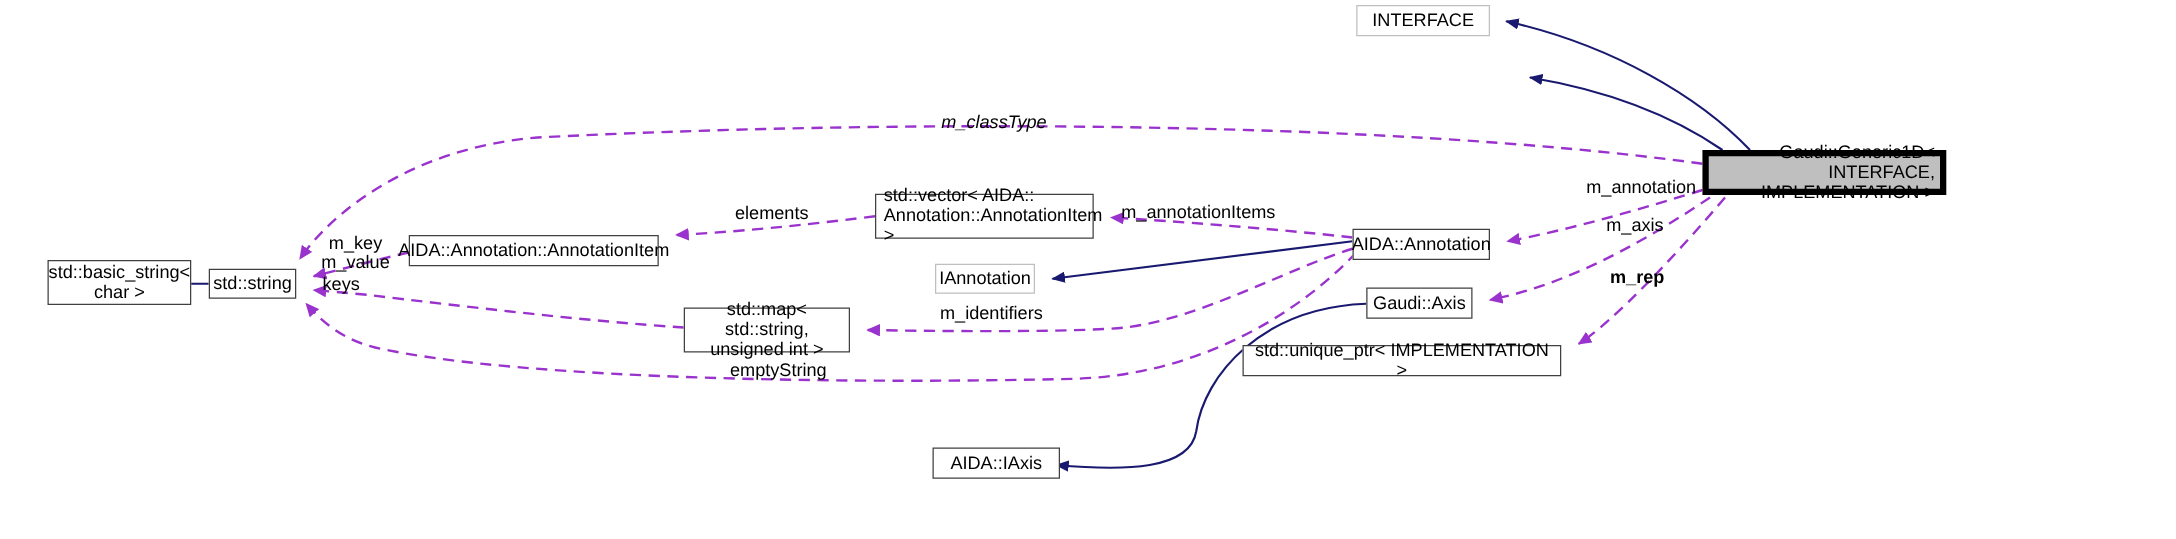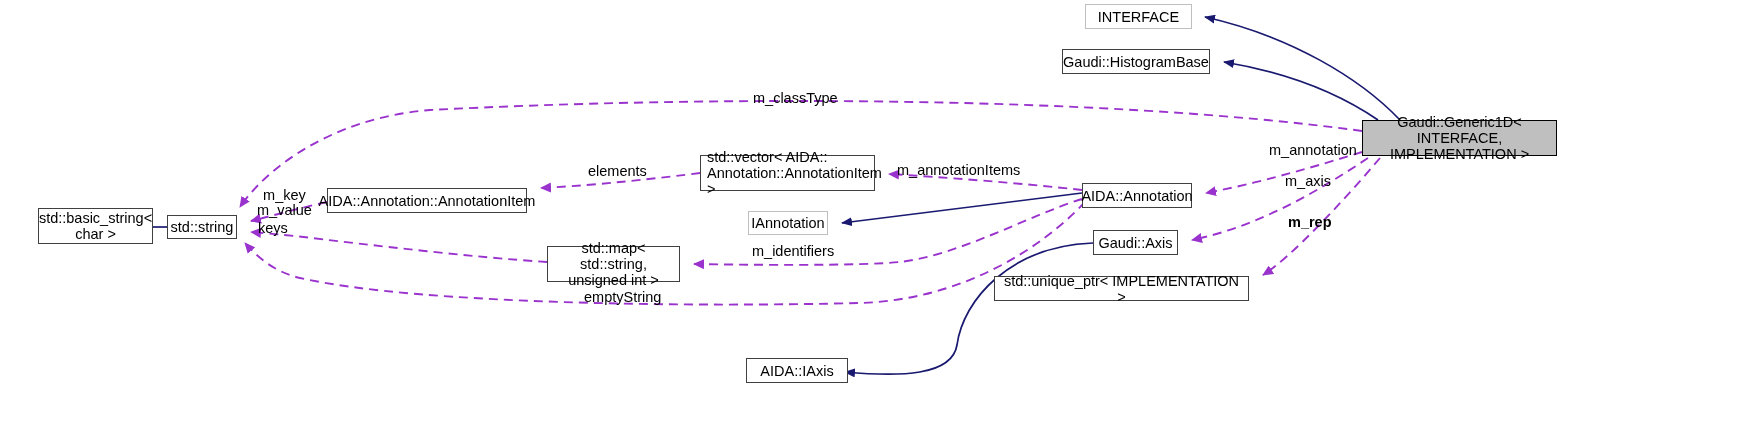--- a/index.html
+++ b/index.html
@@ -37,21 +37,22 @@
     color: #000000;
     white-space: pre-line;
     padding: 0 4px;
     z-index: 3;
   }
   .node.thin-border {
     border: 1px solid #bfbfbf;
   }
   .node.root {
     background: #bfbfbf;
-    border: 1px solid #000000;
+    border: 5px solid #000000;
+    text-align: right;
   }
   .edge-label {
     position: absolute;
     font-size: 14.5px;
     line-height: 15px;
     color: #000000;
     background: transparent;
     white-space: pre-line;
     z-index: 4;
   }
@@ -103,21 +104,20 @@
       <path d="M700,173 C660,178 600,185 541,188" marker-end="url(#arrow-usage)"></path>
 
       <path d="M327,202 C300,208 275,215 251,221" marker-end="url(#arrow-usage)"></path>
 
       <path d="M547,262 C470,257 370,245 295,236 C275,234 262,233 251,232" marker-end="url(#arrow-usage)"></path>
     </g>
   </svg>
 
   <div class="node thin-border" style="left:1085px; top:4px; width:107px; height:25px;">INTERFACE</div>
 
-  <div class="node" style="left:1062px; top:49px; width:148px; height:25px;">Gaudi::HistogramBase</div>
 
   <div class="node root" style="left:1362px; top:120px; width:195px; height:36px;">Gaudi::Generic1D&lt; INTERFACE,
 IMPLEMENTATION &gt;</div>
 
   <div class="node" style="left:700px; top:155px; width:175px; height:36px; justify-content:flex-start; text-align:left; padding-left:6px;">std::vector&lt; AIDA::
 Annotation::AnnotationItem &gt;</div>
 
   <div class="node" style="left:327px; top:188px; width:200px; height:25px;">AIDA::Annotation::AnnotationItem</div>
 
   <div class="node" style="left:1082px; top:183px; width:110px; height:25px;">AIDA::Annotation</div>
@@ -131,21 +131,21 @@
 
   <div class="node" style="left:1093px; top:230px; width:85px; height:25px;">Gaudi::Axis</div>
 
   <div class="node" style="left:547px; top:246px; width:133px; height:36px;">std::map&lt; std::string,
 unsigned int &gt;</div>
 
   <div class="node" style="left:994px; top:276px; width:255px; height:25px;">std::unique_ptr&lt; IMPLEMENTATION &gt;</div>
 
   <div class="node" style="left:746px; top:358px; width:102px; height:25px;">AIDA::IAxis</div>
 
-  <div class="edge-label" style="left:753px; top:91px;">m_classType</div>
+  <div class="edge-label" style="left:753px; top:91px;font-style:italic;">m_classType</div>
 
   <div class="edge-label" style="left:1269px; top:143px;">m_annotation</div>
 
   <div class="edge-label" style="left:588px; top:164px;">elements</div>
 
   <div class="edge-label" style="left:897px; top:163px;text-align:center;">m_annotationItems</div>
 
   <div class="edge-label" style="left:1285px; top:174px;">m_axis</div>
 
   <div class="edge-label" style="left:257px; top:188px; text-align:center;">m_key

